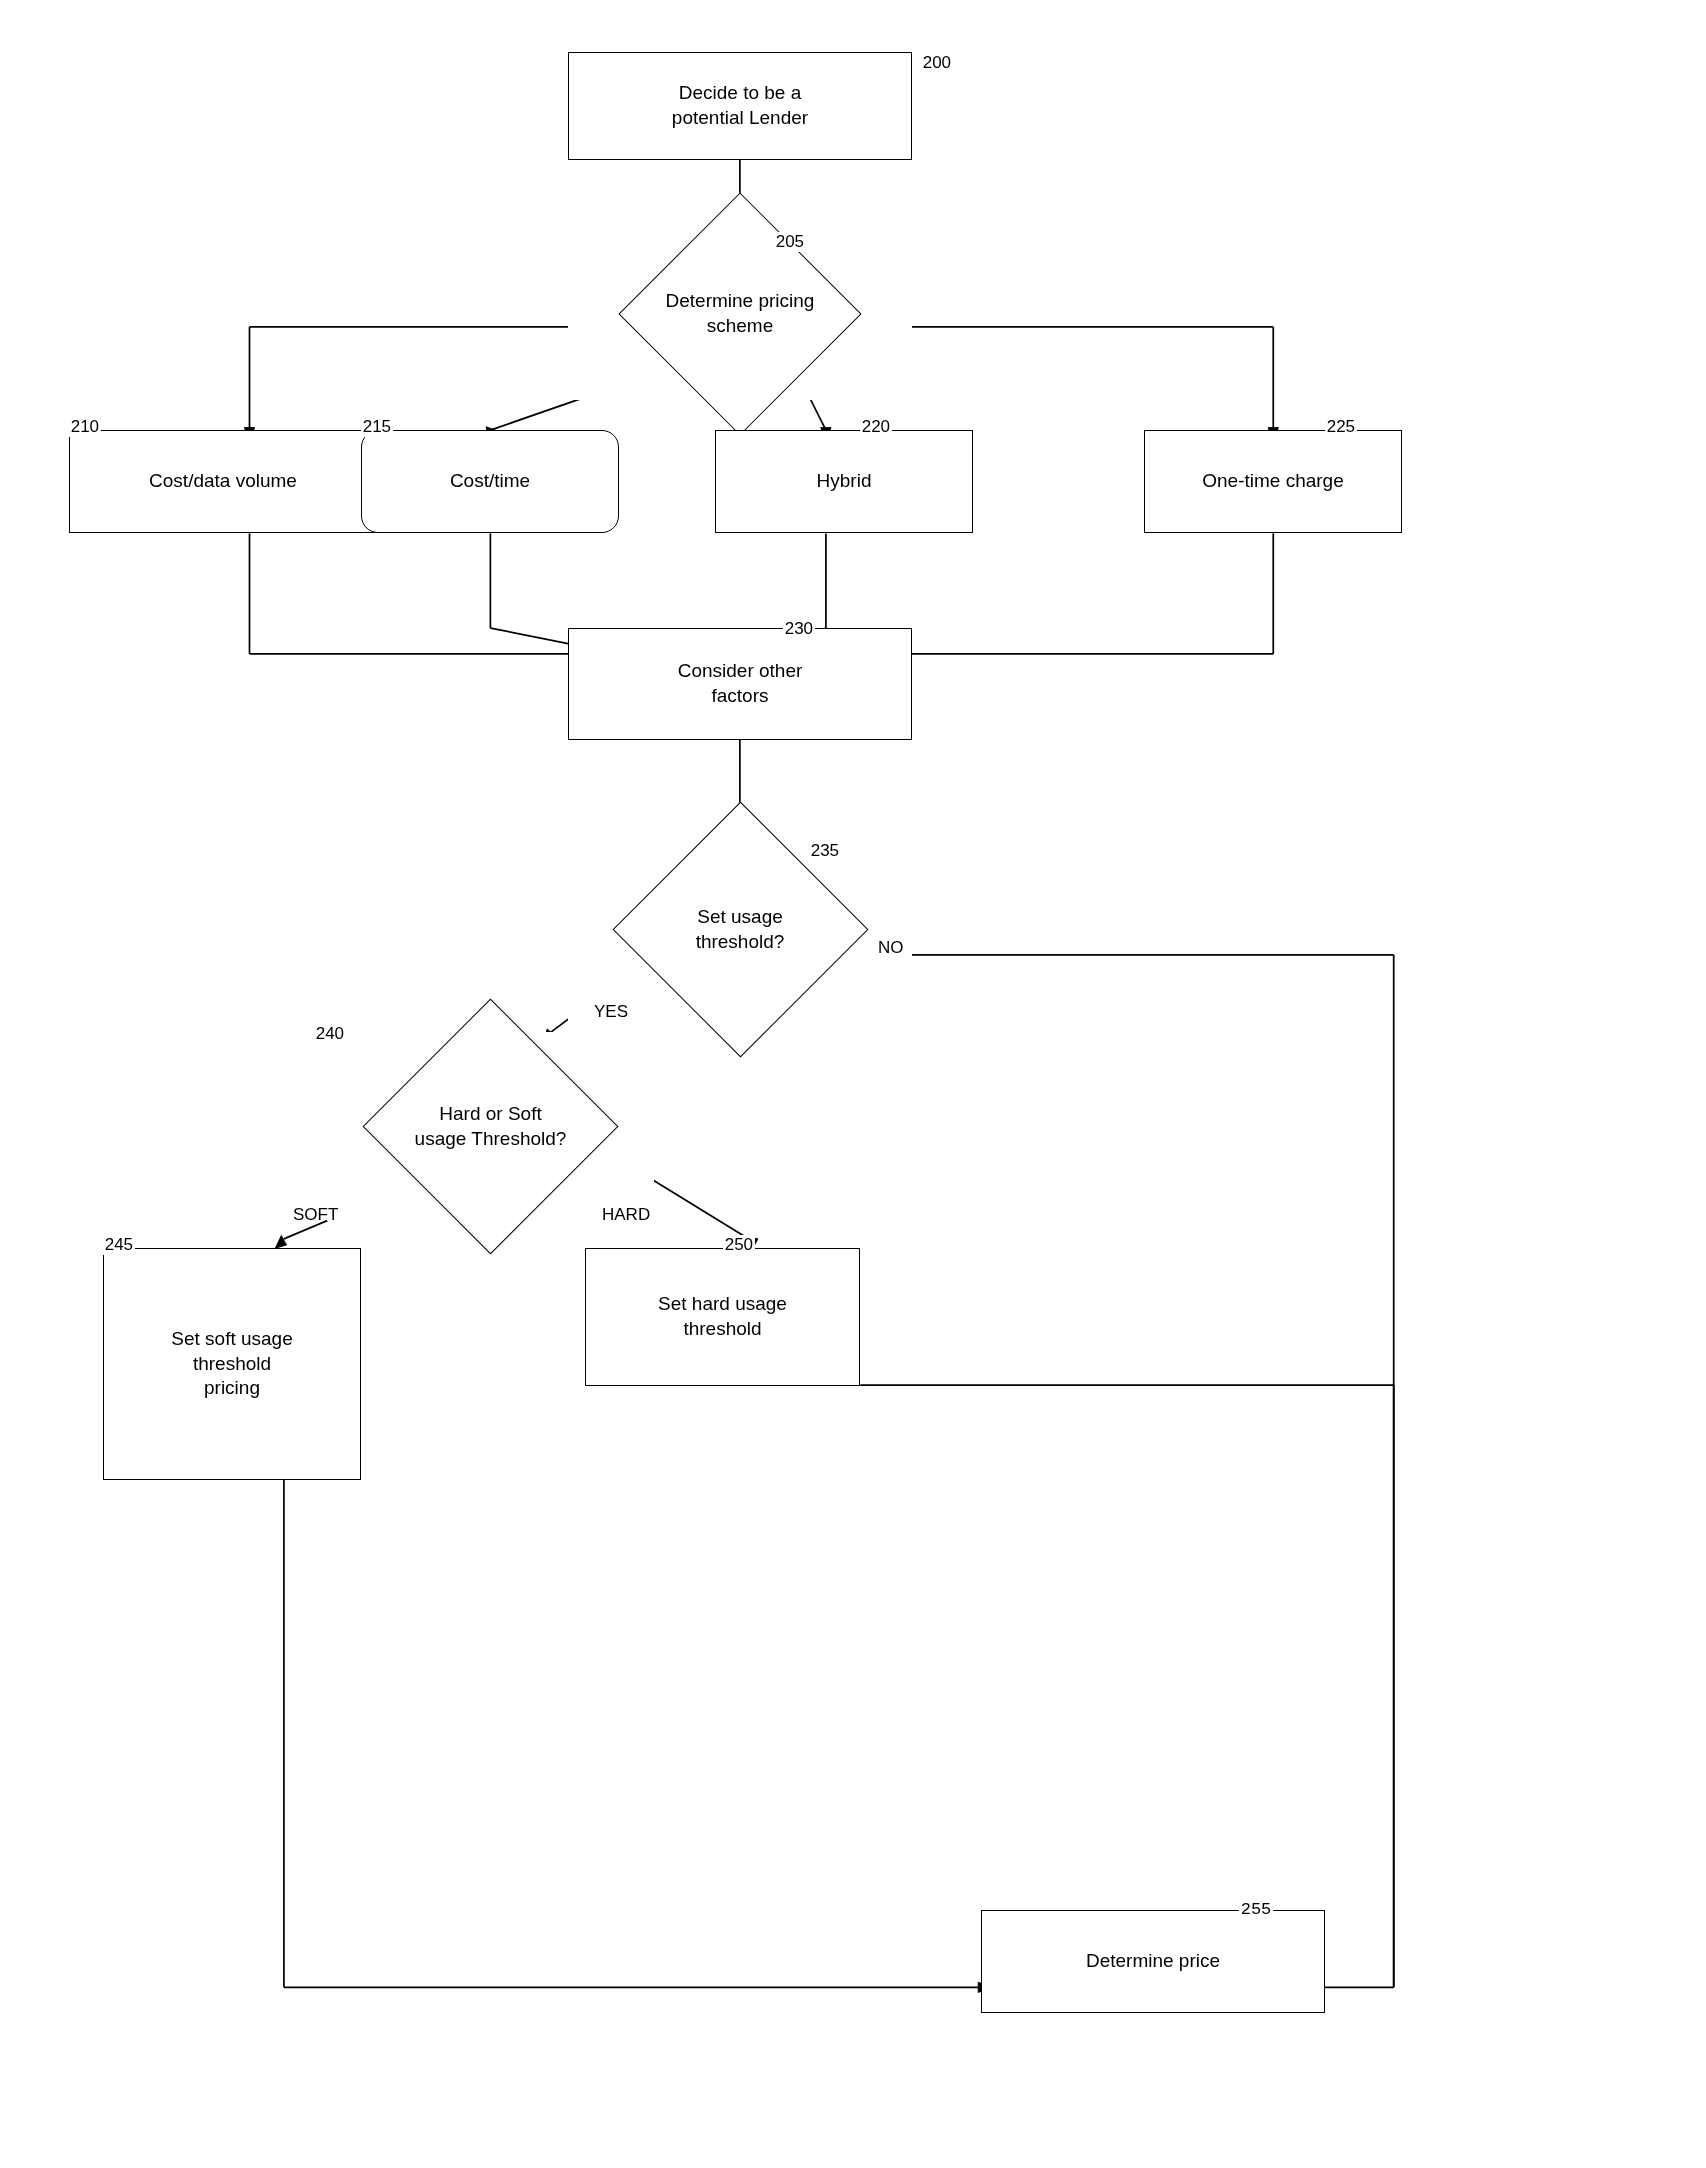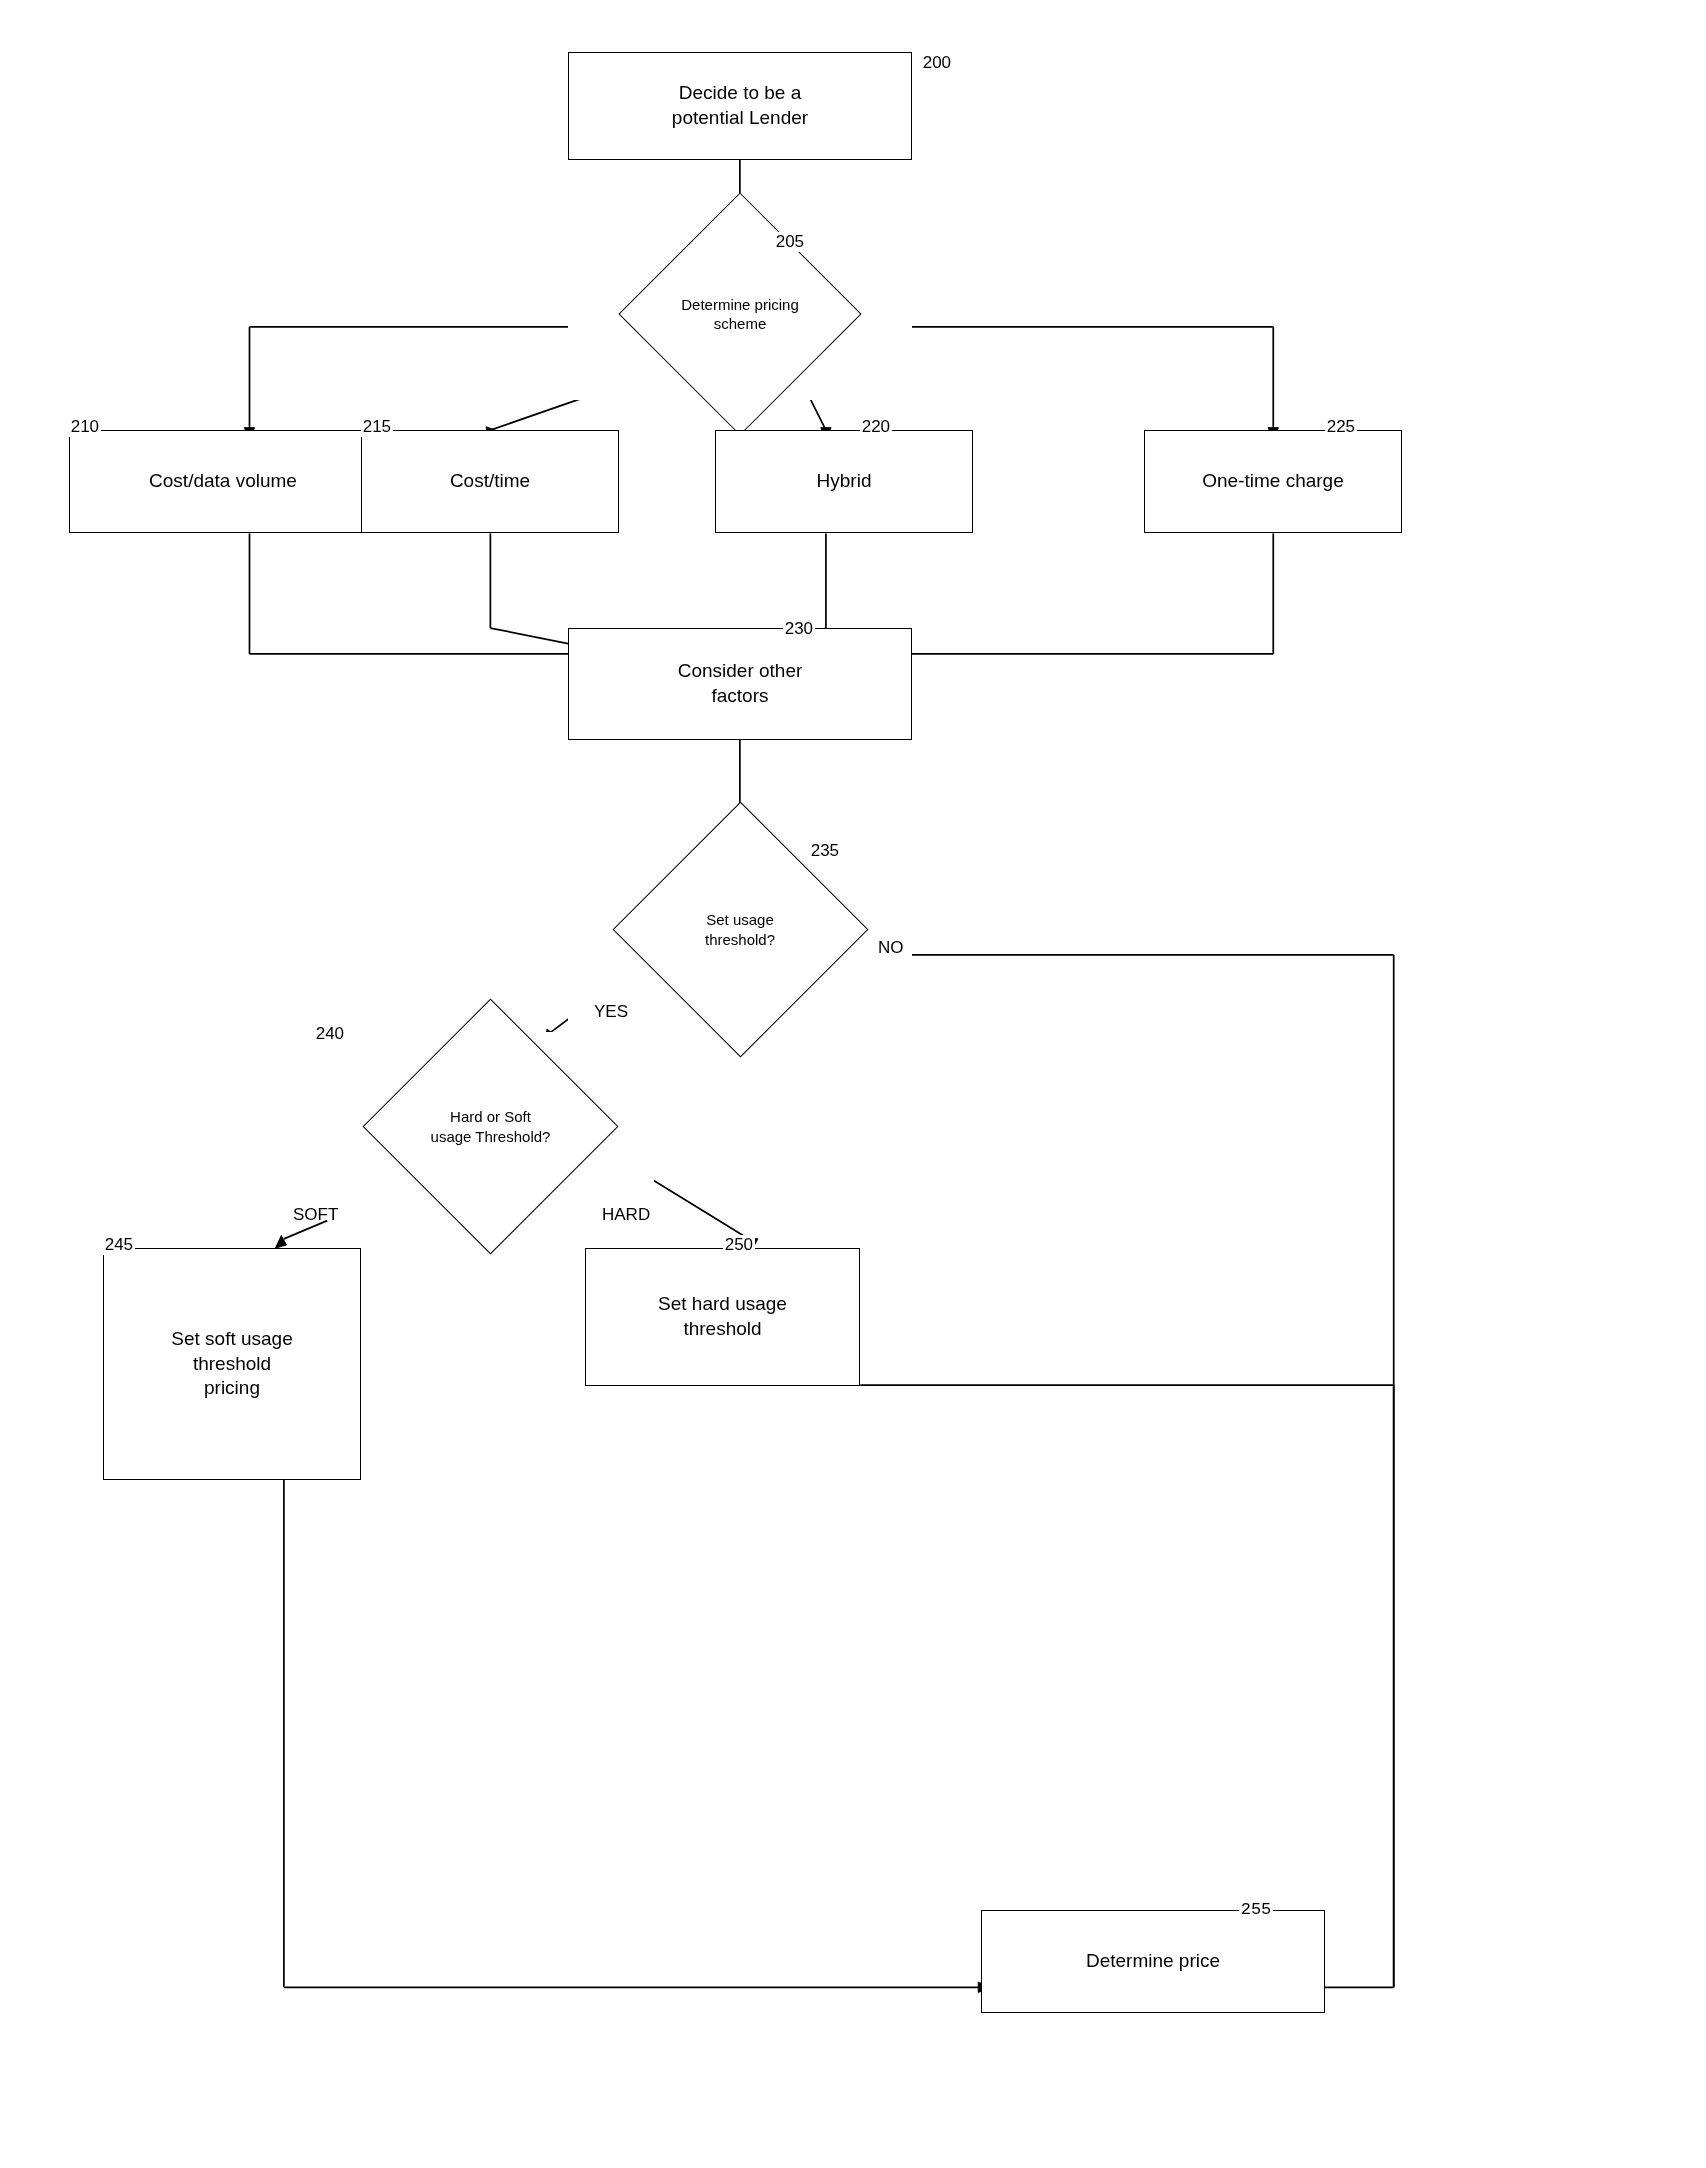--- a/index.html
+++ b/index.html
@@ -41,21 +41,21 @@
     .diamond-inner {
       transform: rotate(45deg);
       border: 1.7px solid #000;
       background: #fff;
       position: absolute;
     }
     .diamond-text {
       position: relative;
       z-index: 2;
       transform: none;
-      font-size: 15px;
+      font-size: 19px;
       text-align: center;
       line-height: 1.3;
       padding: 3.4px;
     }
     .label {
       position: absolute;
       font-size: 17px;
       background: #fff;
       padding: 0 1.7px;
     }
@@ -156,21 +156,21 @@
     <div class="diamond-inner" style="width:172px; height:172px; left:86px; top:0px;"></div>
     <span class="diamond-text">Determine pricing<br>scheme</span>
   </div>
   <span class="label" style="left:774px; top:232px;">205</span>
 
   <div class="box" style="left:69px; top:430px; width:308px; height:103px;">
     <span>Cost/data volume</span>
   </div>
   <span class="label" style="left:69px; top:417px;">210</span>
 
-  <div class="box" style="left:361px; top:430px; width:258px; height:103px;">
+  <div class="box" style="left:361px; top:430px; width:258px; height:103px;border-radius:17px;">
     <span>Cost/time</span>
   </div>
   <span class="label" style="left:361px; top:417px;">215</span>
 
   <div class="box" style="left:715px; top:430px; width:258px; height:103px;">
     <span>Hybrid</span>
   </div>
   <span class="label" style="left:860px; top:417px;">220</span>
 
   <div class="box" style="left:1144px; top:430px; width:258px; height:103px;">

